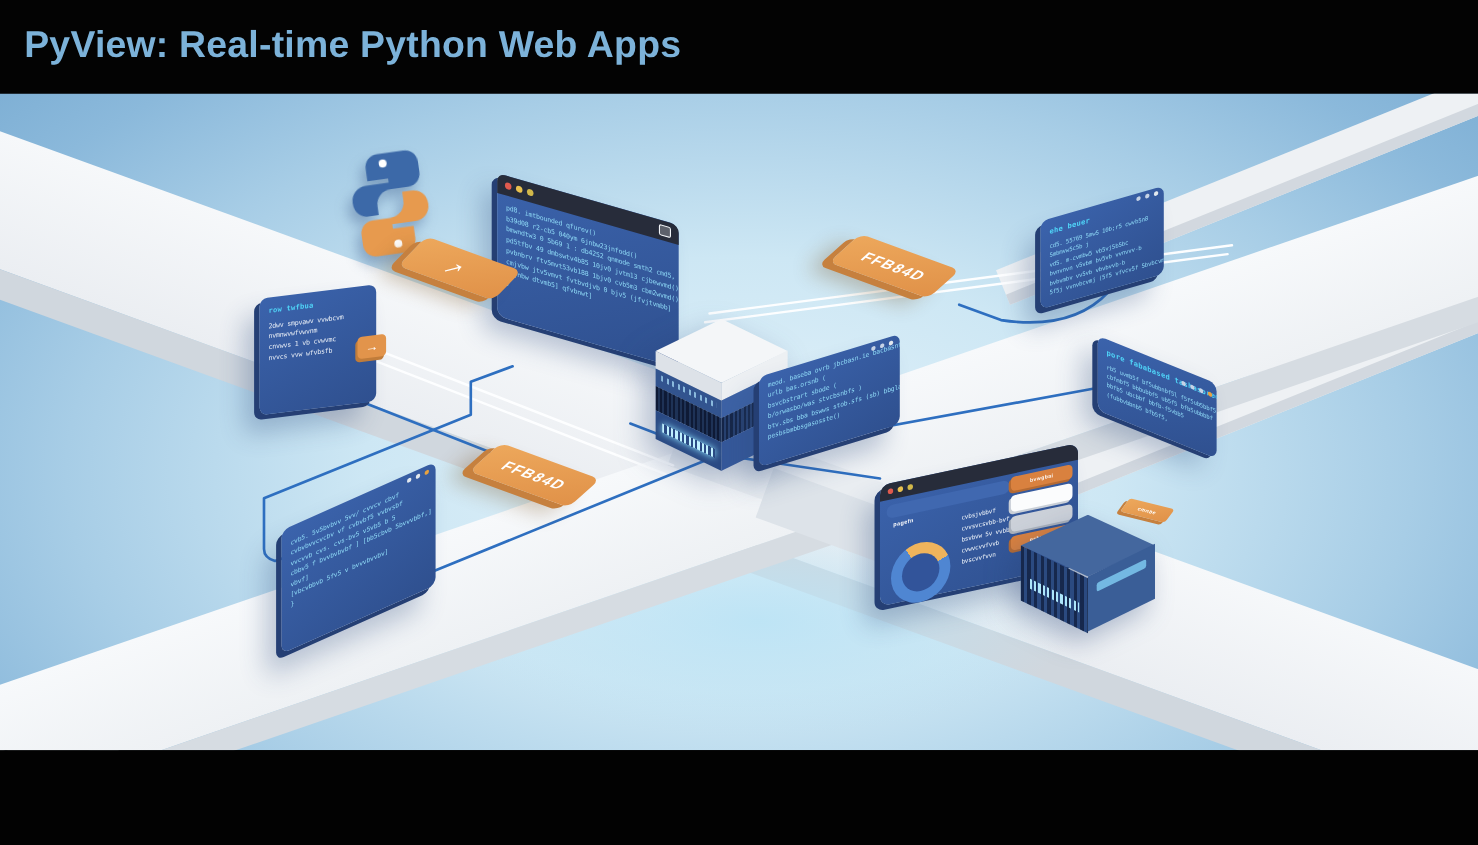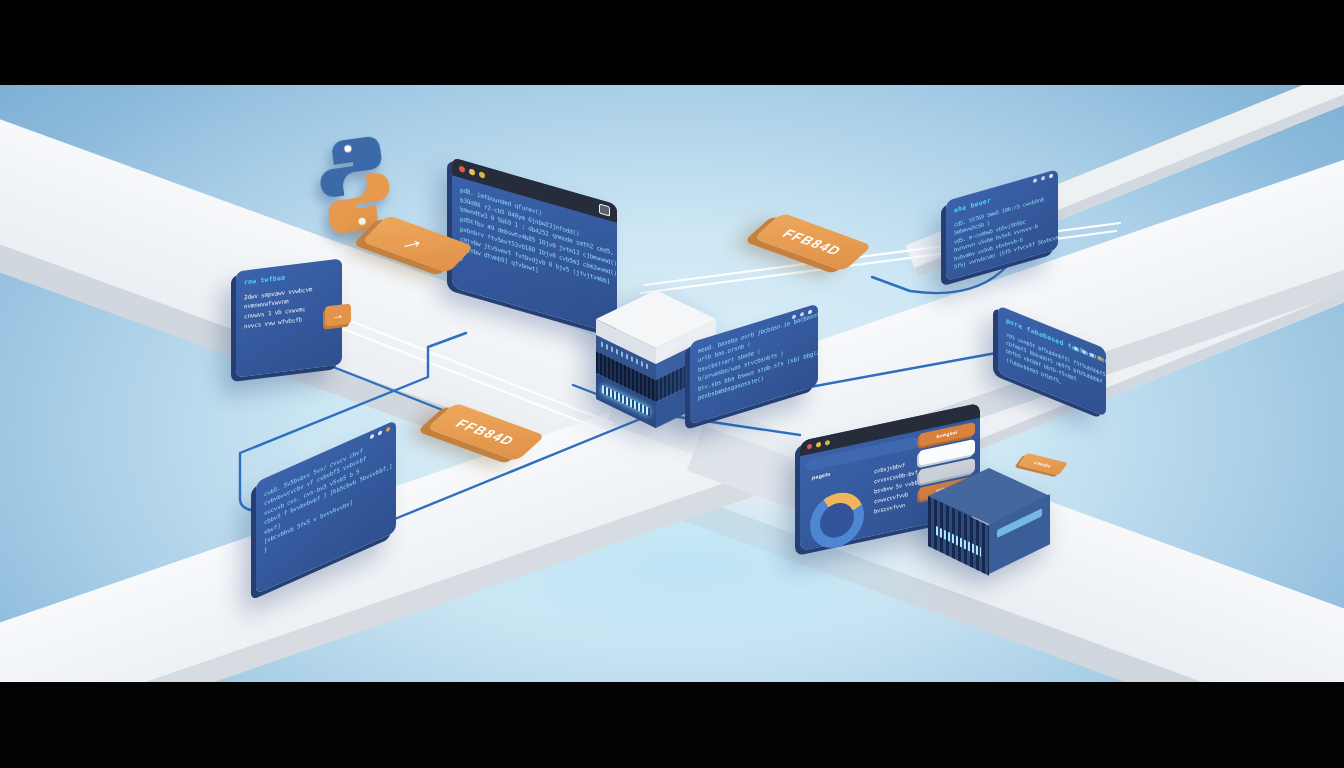--- a/index.html
+++ b/index.html
@@ -59,20 +59,23 @@
   .dbtn{border-radius:4px;display:flex;align-items:center;justify-content:center;
     font-size:4.6px;font-weight:700;color:#fff;font-family:"Liberation Sans",sans-serif;letter-spacing:.4px;}
   .donut{position:relative;width:54px;height:54px;border-radius:50%;}
   .donut .hole{position:absolute;left:10px;top:10px;width:34px;height:34px;border-radius:50%;background:#32549a;}
 </style>
 </head>
 <body>
 
 <div id="stage">
 
+  <div id="topbar">
+    <h1>PyView: Real-time Python Web Apps</h1>
+  </div>
 
   <div id="scene">
 
     <div class="patch abs"></div>
 
     <div class="road roadA"></div>
     <div class="road roadB"></div>
     <div class="beam b1"></div>
     <div class="beam b2"></div>
     <div class="beam b3"></div>

